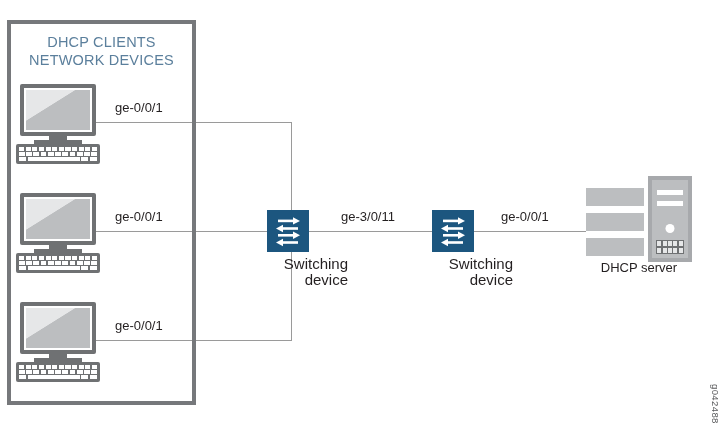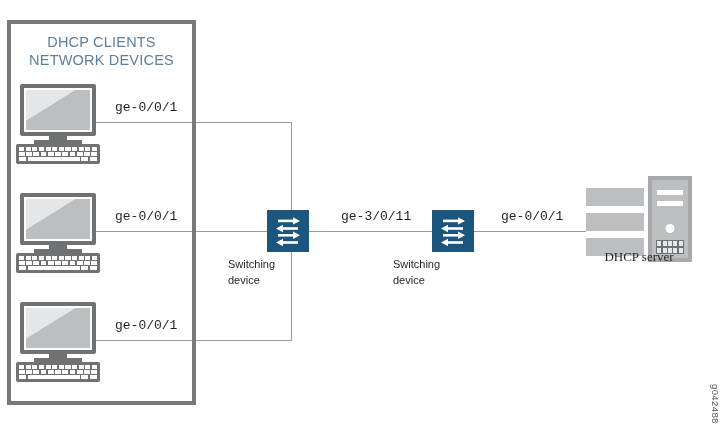--- a/index.html
+++ b/index.html
@@ -134,22 +134,22 @@
   .switch {
     position: absolute;
     width: 42px;
     height: 42px;
     background: #1c567f;
   }
   .switch svg { display: block; }
   .switch-label {
     position: absolute;
     width: 120px;
-    text-align: left;
-    font-size: 11px;
+    text-align: right;
+    font-size: 15px;
     line-height: 16px;
     color: #231f20;
     white-space: pre-line;
   }
 
   
   .server {
     position: absolute;
     width: 106px;
     height: 86px;
@@ -227,21 +227,20 @@
     font-size: 13px;
     color: #231f20;
   }
 
   
   .port-label {
     position: absolute;
     font-size: 13px;
     color: #231f20;
     white-space: nowrap;
-    font-family: Liberation Mono, monospace;
   }
 
   
   .watermark {
     position: absolute;
     right: 2px;
     bottom: 8px;
     font-size: 9.5px;
     color: #58595b;
     writing-mode: vertical-rl;
@@ -459,17 +458,17 @@
             <span></span>
           <span></span>
             <span></span>
             <span></span>
             <span></span>
             <span></span>
         </div>
       </div>
     </div>
   </div>
-  <div class="server-label" style="left:574px; top:249px;font-family:Liberation Serif, serif;">DHCP server</div>
+  <div class="server-label" style="left:574px; top:260px;">DHCP server</div>
 
   <div class="watermark">g042488</div>
 
 </div>
 
 </body></html>

